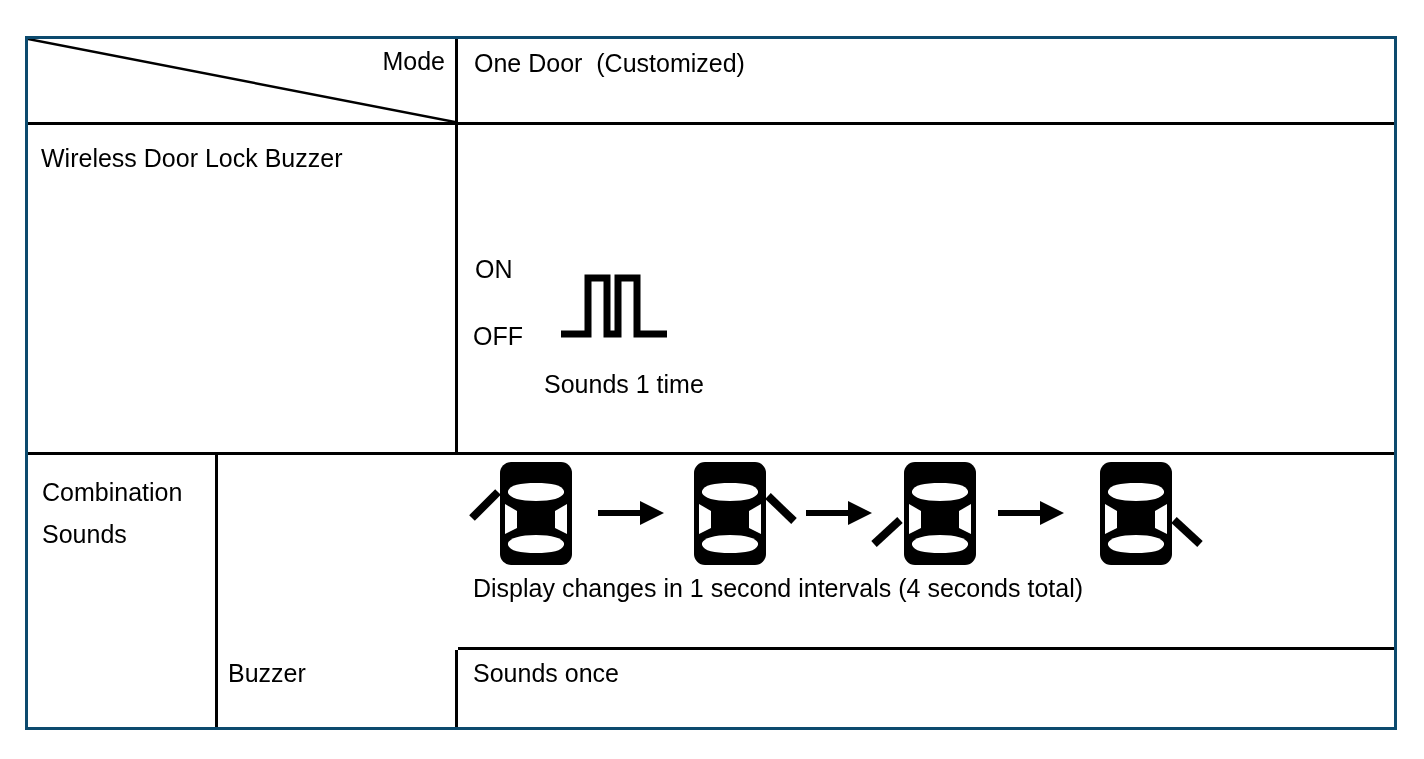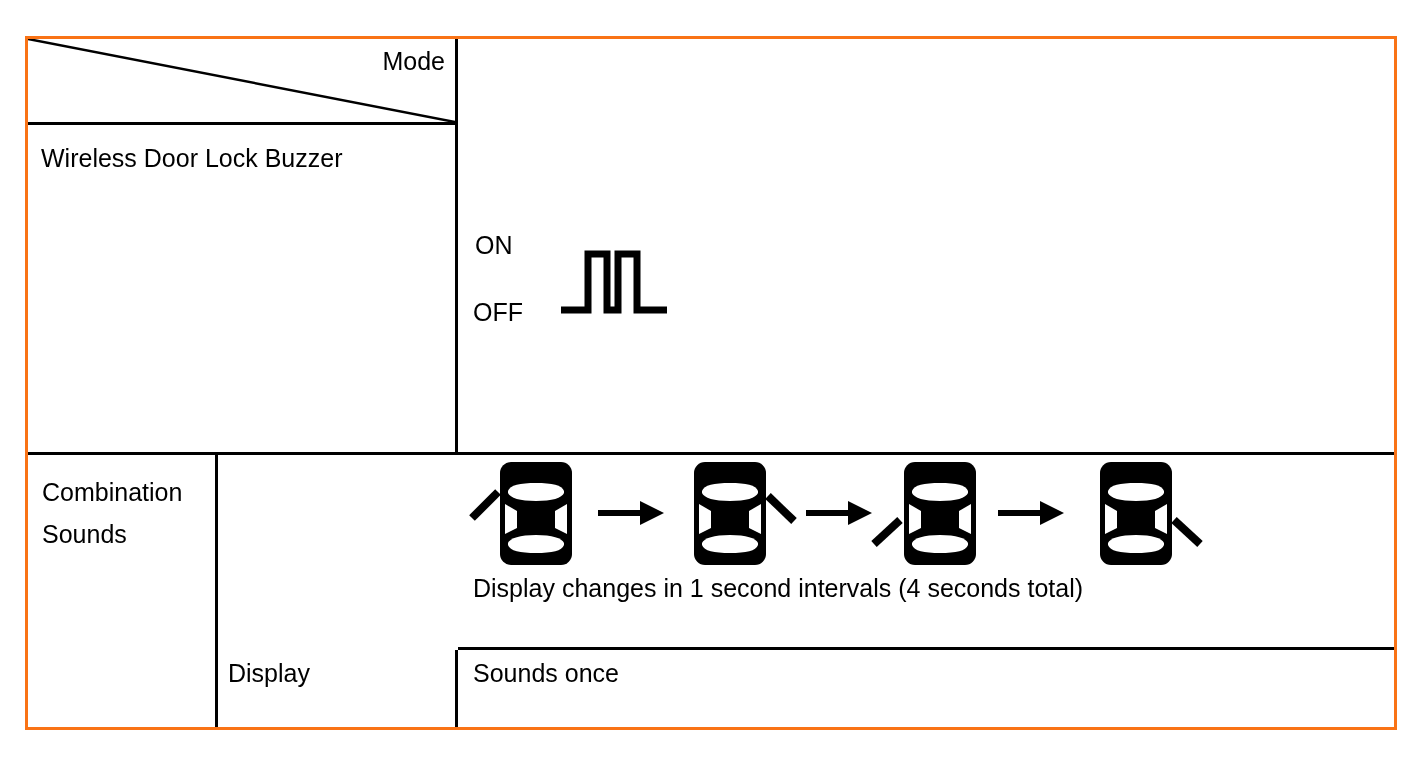--- a/index.html
+++ b/index.html
@@ -8,33 +8,33 @@
     background: #ffffff;
     font-family: "Liberation Sans", "DejaVu Sans", sans-serif;
     color: #000000;
     position: relative;
     overflow: hidden;
   }
   .table {
     position: absolute;
     left: 25px; top: 36px;
     width: 1372px; height: 694px;
-    border: 3px solid #f97316;
+    border: 3px solid #0c4a6e;
     display: grid;
     grid-template-columns: 190px 240px 1fr;
     grid-template-rows: 86px 330px 195px auto;
     background: #fff;
   }
   .cell { position: relative; background: #fff; }
   .br { border-right: 3px solid #000; }
   .bb { border-bottom: 3px solid #000; }
   .c-header-left   { grid-column: 1 / 3; grid-row: 1; }
   .c-header-right  { grid-column: 3;     grid-row: 1; }
   .c-wireless      { grid-column: 1 / 3; grid-row: 2; padding-left: 27px; }
-  .c-waveform      { grid-column: 3;     grid-row: 2; }
+  .c-waveform      { grid-column: 3;     grid-row: 2; margin-top: 24px; }
   .c-combination   { grid-column: 1;     grid-row: 3 / 5; }
   .c-multiinfo     { grid-column: 2;     grid-row: 3; }
   .c-cars          { grid-column: 3;     grid-row: 3; }
   .c-buzzer-label  { grid-column: 2;     grid-row: 4; }
   .c-buzzer-value  { grid-column: 3;     grid-row: 4; }
 
   .txt { font-size: 25px; line-height: 1.2; white-space: pre; position: absolute; }
   .diag-svg { position: absolute; inset: 0; width: 100%; height: 100%; display: block; }
 
   .mode-label { top: 7px; right: 10px; }
@@ -62,31 +62,35 @@
 
 <div class="table">
 
   <div class="cell br bb c-header-left">
     <svg class="diag-svg" preserveAspectRatio="none">
       <line x1="0" y1="0" x2="100%" y2="100%" stroke="#000" stroke-width="2.5"></line>
     </svg>
     <span class="txt mode-label">Mode</span>
   </div>
 
+  <div class="cell bb c-header-right">
+    <span class="txt mode-value">One Door  (Customized)</span>
+  </div>
 
   <div class="cell br bb c-wireless">
     <span class="txt wireless-label">Wireless Door Lock Buzzer</span>
   </div>
 
   <div class="cell bb c-waveform">
     <span class="txt on-label">ON</span>
     <span class="txt off-label">OFF</span>
     <svg class="pulse-svg" width="106" height="70" viewBox="0 0 106 70">
       <path d="M3,63 H27 V7 H46 V63 H57 V7 H76 V63 H103" fill="none" stroke="#000" stroke-width="7" stroke-linecap="square" stroke-linejoin="miter"></path>
     </svg>
+    <span class="txt sounds-1-time">Sounds 1 time</span>
   </div>
 
   <div class="cell br c-combination">
     <span class="txt combo-line1">Combination</span>
     <span class="txt combo-line2">Sounds</span>
   </div>
 
 
   <div class="cell bb c-cars">
     <svg class="cars-svg" width="745" height="110" viewBox="0 0 745 110">
@@ -127,19 +131,19 @@
       </g>
       <g>
         <use href="#car-body" x="632" y="2"></use>
         <line x1="706" y1="60" x2="732" y2="84" stroke="#000" stroke-width="8"></line>
       </g>
     </svg>
     <span class="txt cars-caption">Display changes in 1 second intervals (4 seconds total)</span>
   </div>
 
   <div class="cell br c-buzzer-label">
-    <span class="txt buzzer-label">Display</span>
+    <span class="txt buzzer-label">Buzzer</span>
   </div>
   <div class="cell c-buzzer-value">
     <span class="txt buzzer-value">Sounds once</span>
   </div>
 
 </div>
 
 </body></html>

